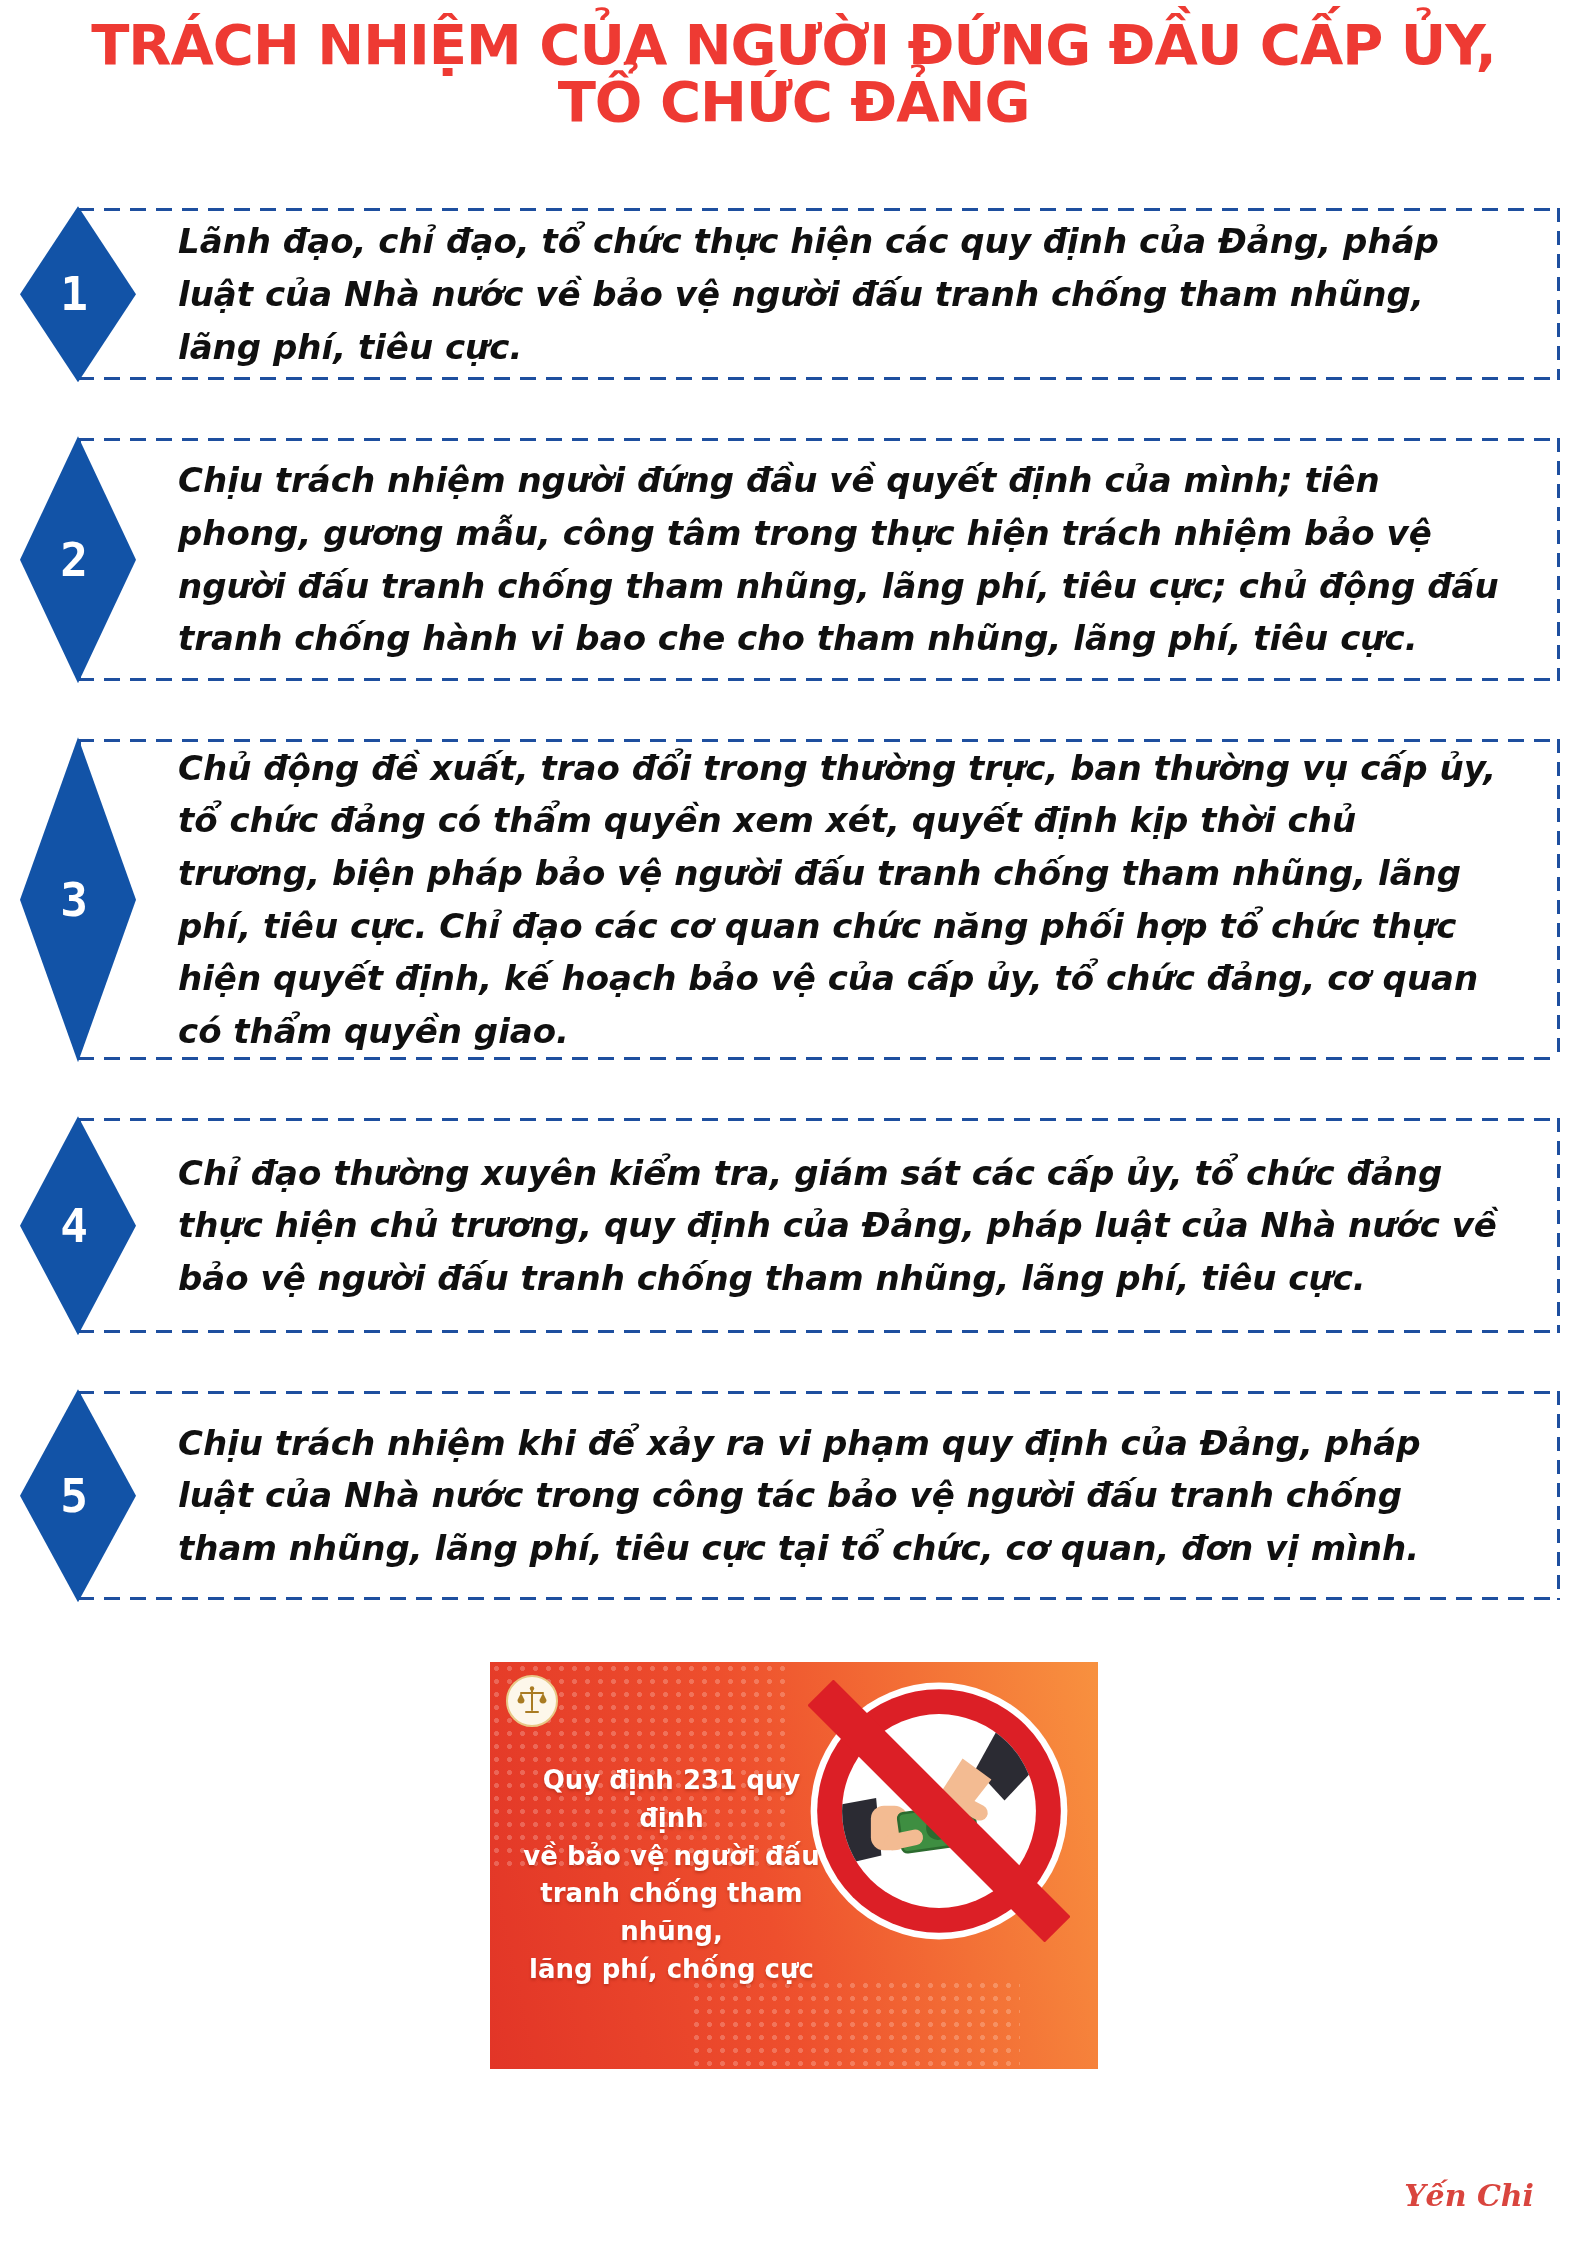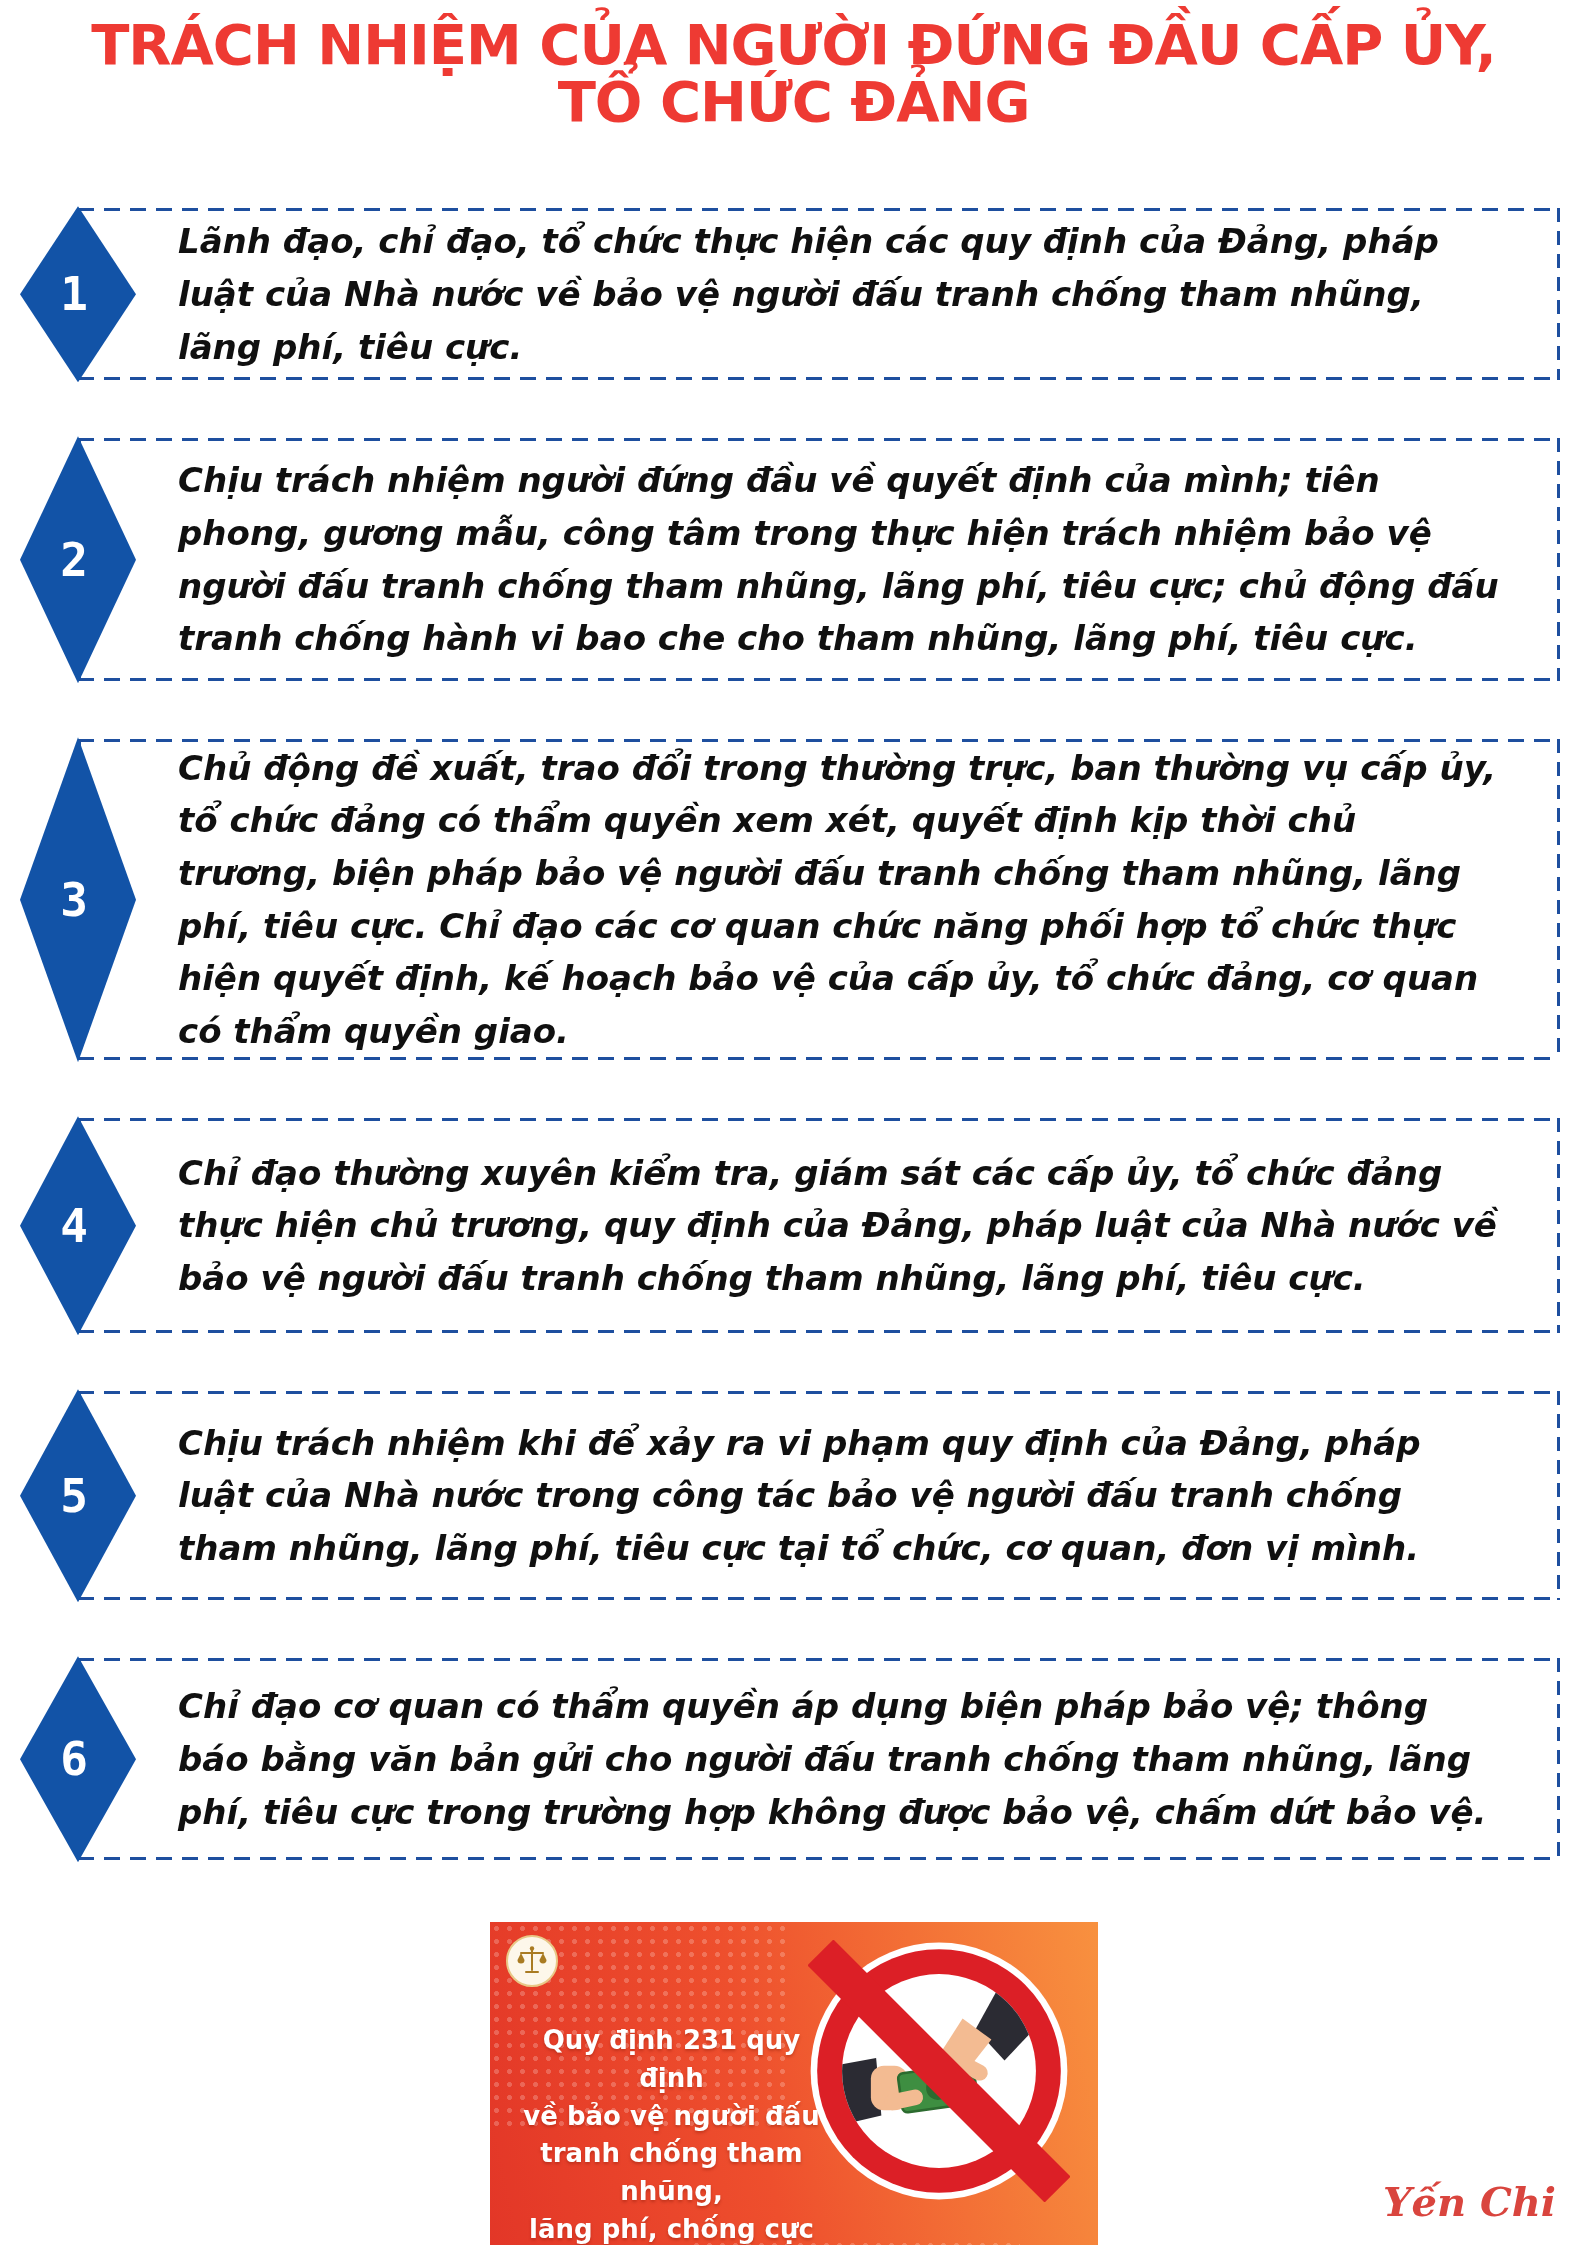--- a/index.html
+++ b/index.html
@@ -63,22 +63,22 @@
     background:#fdf7ea;border:2px solid #e8c887;display:flex;align-items:center;justify-content:center;
   }
   .poster-text{
     position:absolute;left:22px;top:100px;width:320px;text-align:center;
     color:#ffffff;font-weight:bold;font-size:26px;line-height:1.45;
     text-shadow:0 2px 3px rgba(120,20,0,0.35);
   }
   .no-sign{position:absolute;right:28px;top:18px;width:262px;height:262px;}
   
   .signature{
-    position:absolute;top:2178px;right:31px;color:#d9453e;
-    font-family:"DejaVu Serif",serif;font-style:italic;font-weight:bold;font-size:40px;
+    position:absolute;top:2178px;right:53px;color:#d9453e;
+    font-family:"DejaVu Serif",serif;font-style:italic;font-weight:bold;font-size:30px;
   }
 </style>
 </head>
 <body>
 
 <div class="page">
 
   <div class="title">
     <div>TRÁCH NHIỆM CỦA NGƯỜI ĐỨNG ĐẦU CẤP ỦY,</div>
     <div>TỔ CHỨC ĐẢNG</div>
@@ -124,28 +124,20 @@
 
     <div class="item">
       <div class="box">
         <div>Chịu trách nhiệm khi để xảy ra vi phạm quy định của Đảng, pháp luật của Nhà nước trong công tác bảo vệ người đấu tranh chống tham nhũng, lãng phí, tiêu cực tại tổ chức, cơ quan, đơn vị mình.</div>
       </div>
       <div class="diamond">
         <span class="num">5</span>
       </div>
     </div>
 
-    <div class="item">
-      <div class="box">
-        <div>Chỉ đạo cơ quan có thẩm quyền áp dụng biện pháp bảo vệ; thông báo bằng văn bản gửi cho người đấu tranh chống tham nhũng, lãng phí, tiêu cực trong trường hợp không được bảo vệ, chấm dứt bảo vệ.</div>
-      </div>
-      <div class="diamond">
-        <span class="num">6</span>
-      </div>
-    </div>
 
   </div>
 
   <div class="poster">
     <div class="dots dots-tl"></div>
     <div class="dots dots-bm"></div>
 
     <div class="poster-logo">
       <svg width="34" height="34" viewBox="0 0 34 34">
         <g stroke="#a97b22" stroke-width="2" fill="none" stroke-linecap="round">

